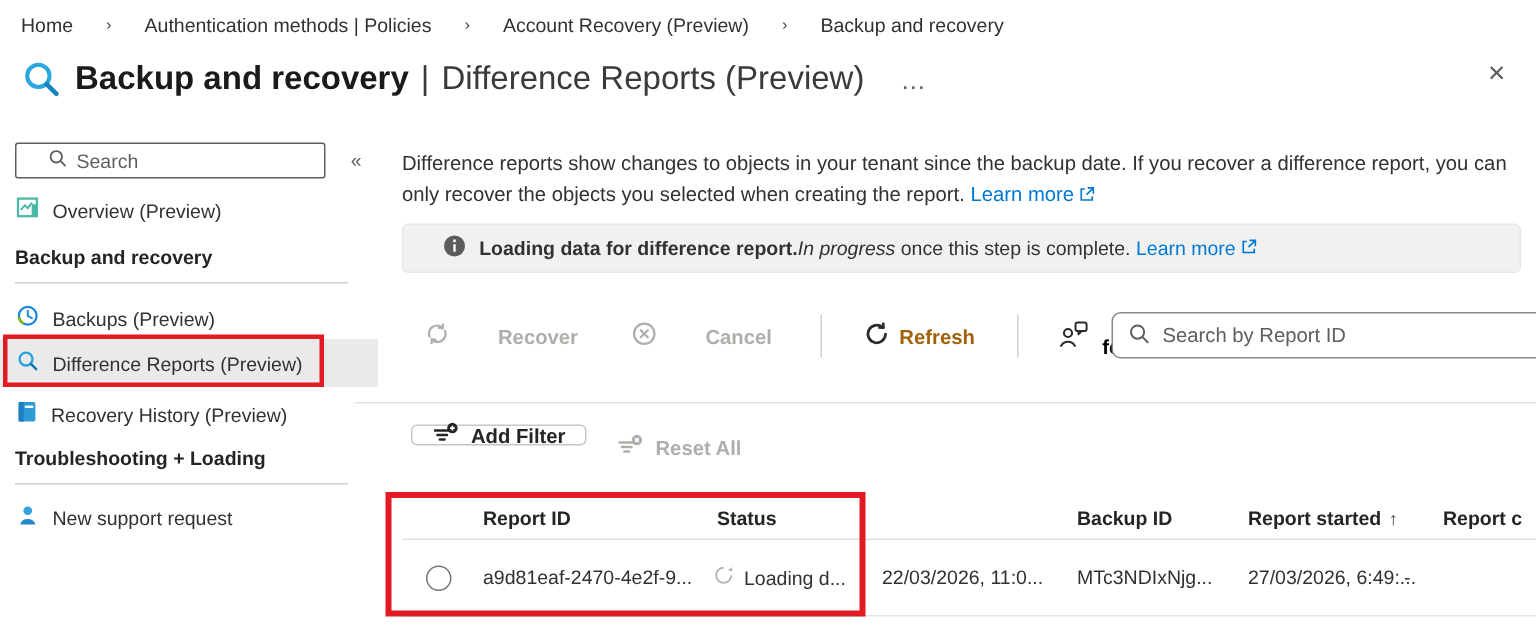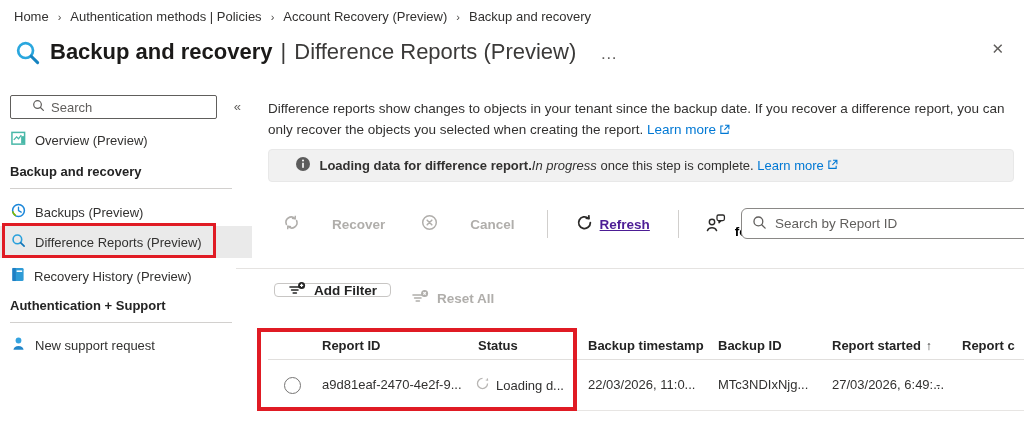--- a/index.html
+++ b/index.html
@@ -6,21 +6,21 @@
   html,body { width:1024px; height:423px; }
   body {
     position: relative;
     font-family: "Liberation Sans", "DejaVu Sans", sans-serif;
     background: #ffffff;
     color: #323130;
     overflow: hidden;
     font-size: 13px;
   }
   
-  .breadcrumb { position:absolute; top:9px; left:14px; display:flex; align-items:center; gap:9px; font-size:13px; color:#323130;text-align:center; }
+  .breadcrumb { position:absolute; top:9px; left:14px; display:flex; align-items:center; gap:22px; font-size:13px; color:#323130;text-align:center; }
   .crumb { cursor:pointer; }
   .crumb-sep { color:#484644; font-size:11px; }
   
   .title-row { position:absolute; top:35px; left:14px; display:flex; align-items:center; }
   .title-icon { margin-right:9px; margin-top:4px; }
   .title-primary { font-size:22px; font-weight:700; color:#1b1a19; }
   .title-sep { font-size:22px; font-weight:400; color:#3b3a39; margin:0 8px; }
   .title-secondary { font-size:22px; font-weight:400; color:#3b3a39; }
   .title-more { margin-left:24px; margin-top:4px; color:#605e5c; font-size:17px; cursor:pointer; letter-spacing:1px; }
   .close-btn { position:absolute; top:40px; right:20px; font-size:15px; color:#605e5c; cursor:pointer; }
@@ -39,21 +39,21 @@
   .link { color:#0078d4; cursor:pointer; text-decoration:none; }
   .ext-ic { display:inline-block; vertical-align:-1px; margin-left:3px; }
   .banner { position:absolute; left:268px; top:149px; width:746px; height:33px; background:#f1f1f1; border:1px solid #e8e8e8; border-radius:4px; display:flex; align-items:center; padding-left:12px; font-size:13px; }
   .banner .b-bold { font-weight:700; margin-left:8px; }
   .banner .it { font-style:italic; }
   .banner span { white-space:pre-wrap; }
   
   .toolbar { position:absolute; left:283px; top:204px; height:40px; display:flex; align-items:center; font-size:13.5px; font-weight:600; }
   .tb-item { display:flex; align-items:center; gap:7px; cursor:pointer; }
   .tb-item.disabled { color:#b0aeab; cursor:default;gap:32px; }
-  .tb-item.enabled { color:#4c1d95;text-decoration:underline; }
+  .tb-item.enabled { color:#a16207; }
   .tb-sep { width:1px; height:28px; background:#d1cfcd; }
   .tb-feedback { display:flex; align-items:center; gap:9px; cursor:pointer; color:#000000;justify-content:center; }
   .tb-feedback .two-line { text-align:center; line-height:16px; }
   .report-search { position:absolute; left:741px; top:208px; width:300px; height:31px; border:1px solid #8a8886; border-radius:6px; background:#fff; display:flex; align-items:center; padding-left:10px; }
   .report-search input { border:none; outline:none; font-size:13.5px; width:220px; margin-left:8px; color:#323130; font-family:inherit; }
   .report-search input::placeholder { color:#605e5c; }
   .main-divider { position:absolute; left:236px; top:268px; width:788px; height:1px; background:#e5e3e1; }
   
   .add-filter { position:absolute; left:274px; top:283px; height:14px; display:flex; align-items:center; gap:8px; padding:0 13px; border:1px solid #c8c6c4; border-radius:4px; background:#fff; font-weight:700; font-size:13.5px; color:#242424; cursor:pointer; }
   .reset-all { position:absolute; left:401px; top:283px; height:30px; display:flex; align-items:center; gap:8px; padding:0 10px; font-weight:700; font-size:13.5px; color:#b0aeab; cursor:default; }
@@ -147,21 +147,21 @@
     <span>
       <svg width="14" height="15" viewBox="0 0 15 16">
           <rect x="1.5" y="1" width="12" height="14" rx="1.5" fill="#2e9bd6"></rect>
           <rect x="1.5" y="1" width="3.6" height="14" fill="#1f7fc4"></rect>
           <rect x="6" y="3.6" width="6" height="1.7" fill="#ffffff"></rect>
         </svg>
     </span>
     <span class="lbl">Recovery History (Preview)</span>
   </div>
 
-  <div class="side-section" style="top:210px;">Authentication + Support</div>
+  <div class="side-section" style="top:210px;">Troubleshooting + Loading</div>
 
   <div class="side-item" style="top:243px;">
     <span>
       <svg width="15" height="15" viewBox="0 0 16 16">
           <circle cx="8" cy="4.8" r="3.1" fill="#35a3e0"></circle>
           <path d="M2.6 14.6 a5.5 4.9 0 0 1 10.8 0 z" fill="#2387c9"></path>
         </svg>
     </span>
     <span class="lbl">New support request</span>
   </div>
@@ -270,21 +270,20 @@
         <circle cx="13.6" cy="4.4" r="3.5" fill="#b0aeab"></circle>
         <path d="M12.4 3.2 l2.4 2.4 M14.8 3.2 l-2.4 2.4" stroke="#ffffff" stroke-width="1.2"></path>
       </svg>
   </span>
   <span>Reset All</span>
 </div>
 
 <div class="thead">
   <span class="th" style="left:54px;">Report ID</span>
   <span class="th" style="left:210px;">Status</span>
-  <span class="th" style="left:320px;">Backup timestamp</span>
   <span class="th" style="left:450px;">Backup ID</span>
   <span class="th" style="left:564px;"><span>Report started</span><span class="sort-arrow">↑</span></span>
   <span class="th" style="left:694px;">Report c</span>
 </div>
 
 <div class="trow">
   <span class="radio"></span>
   <span class="td" style="left:54px;">a9d81eaf-2470-4e2f-9...</span>
   <span class="td status-cell" style="left:208px;">
     <span>

